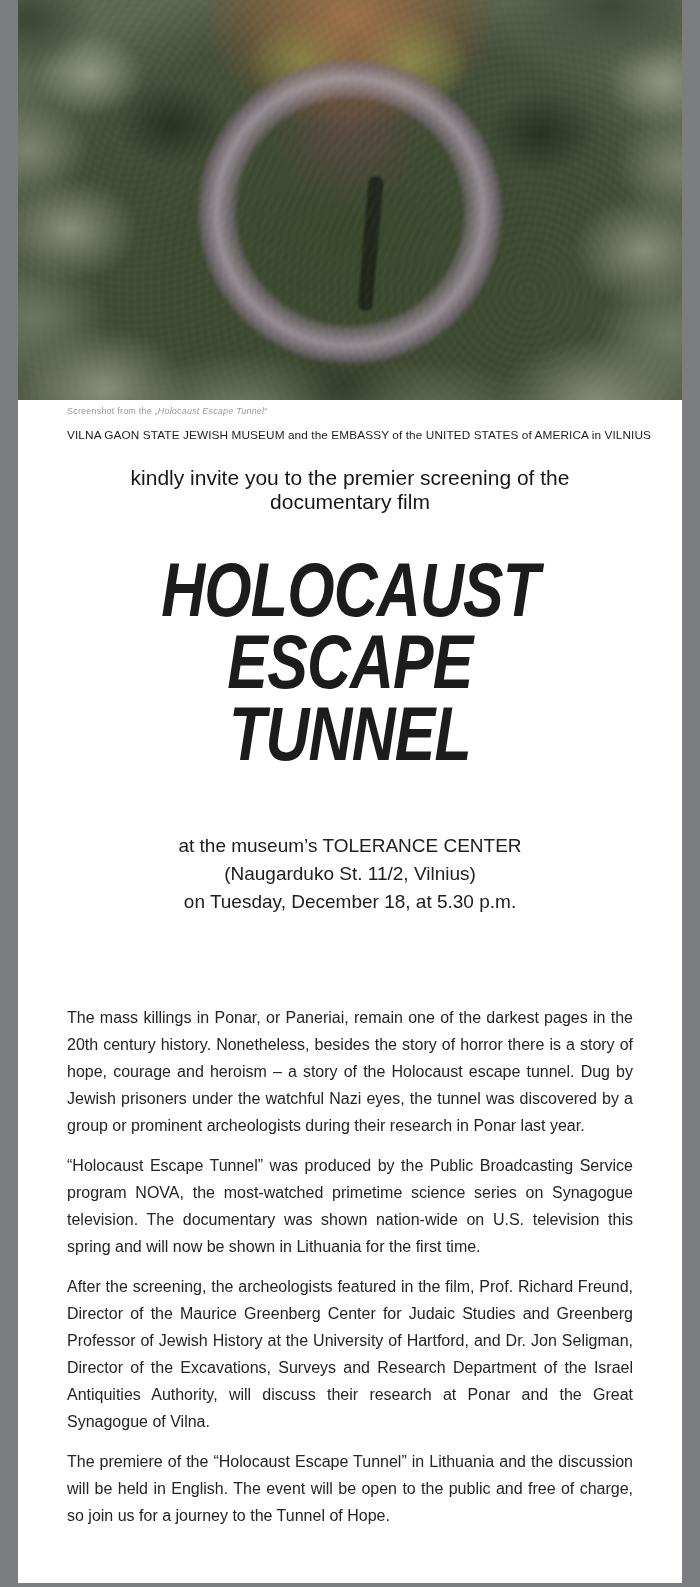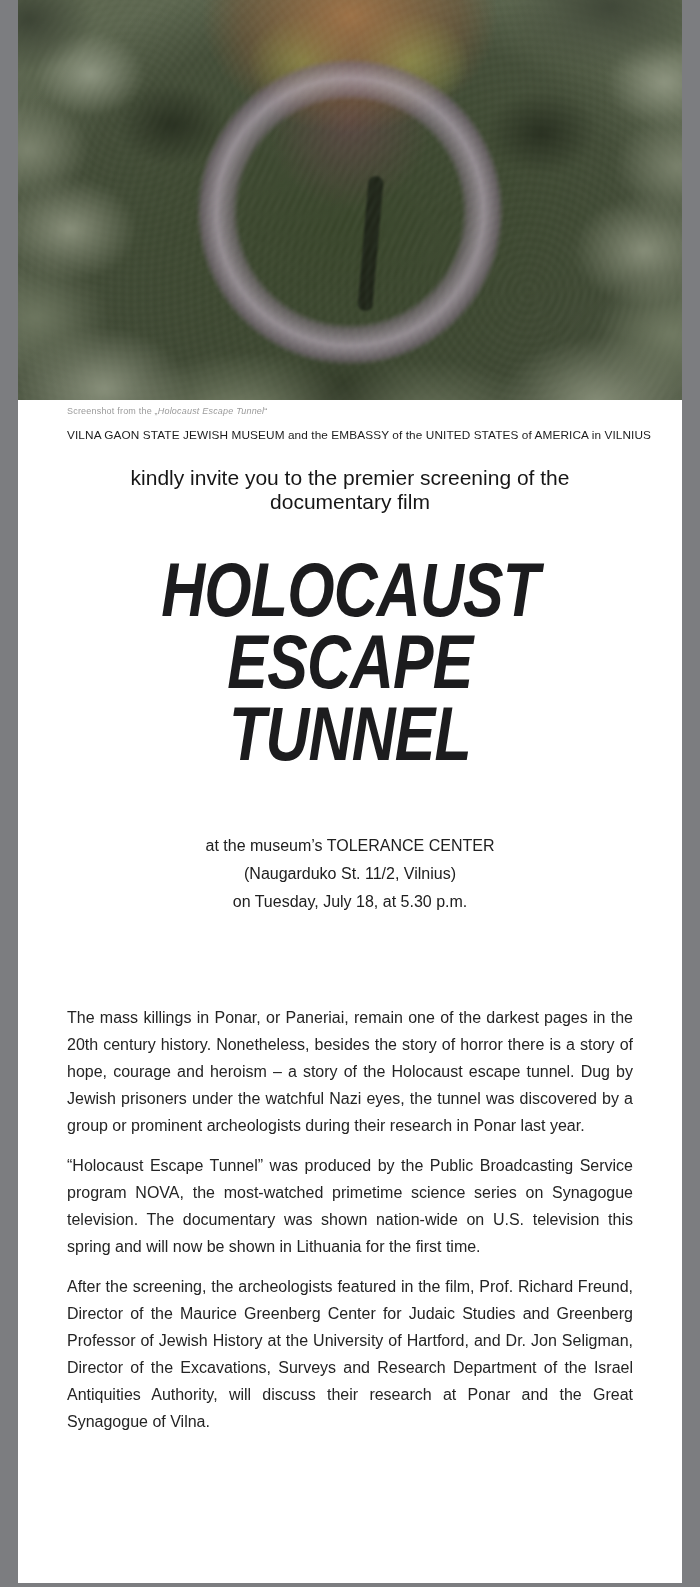--- a/index.html
+++ b/index.html
@@ -110,21 +110,21 @@
     font-size: 76px;
     line-height: 72px;
     color: #1c1c1e;
     letter-spacing: -1px;
   }
   .film-title .tline { display: block; }
   .film-title .tline > span { display: inline-block; transform: scaleX(.8); transform-origin: 50% 50%; }
   .venue {
     margin-top: 62px;
     text-align: center;
-    font-size: 16px;
+    font-size: 19px;
     line-height: 28px;
     color: #202020;
   }
   .body-copy { margin-top: 88px; }
   .body-copy p {
     font-size: 16px;
     line-height: 27px;
     text-align: justify;
     color: #242424;
     margin-bottom: 13px;
@@ -153,23 +153,24 @@
     <div class="invite-line">kindly invite you to the premier screening of the documentary film</div>
 
     <h1 class="film-title">
       <span class="tline"><span>HOLOCAUST</span></span>
       <span class="tline"><span>ESCAPE TUNNEL</span></span>
     </h1>
 
     <div class="venue">
       <div>at the museum’s TOLERANCE CENTER</div>
       <div>(Naugarduko St. 11/2, Vilnius)</div>
-      <div>on Tuesday, July 18, at 5.30 p.m.</div>
+      <div>on Tuesday, December 18, at 5.30 p.m.</div>
     </div>
 
     <div class="body-copy">
       <p>The mass killings in Ponar, or Paneriai, remain one of the darkest pages in the 20th century history. Nonetheless, besides the story of horror there is a story of hope, courage and heroism – a story of the Holocaust escape tunnel. Dug by Jewish prisoners under the watchful Nazi eyes, the tunnel was discovered by a group or prominent archeologists during their research in Ponar last year.</p>
       <p>“Holocaust Escape Tunnel” was produced by the Public Broadcasting Service program NOVA, the most-watched primetime science series on Synagogue television. The documentary was shown nation-wide on U.S. television this spring and will now be shown in Lithuania for the first time.</p>
       <p>After the screening, the archeologists featured in the film, Prof. Richard Freund, Director of the Maurice Greenberg Center for Judaic Studies and Greenberg Professor of Jewish History at the University of Hartford, and Dr. Jon Seligman, Director of the Excavations, Surveys and Research Department of the Israel Antiquities Authority, will discuss their research at Ponar and the Great Synagogue of Vilna.</p>
+      <p>The premiere of the “Holocaust Escape Tunnel” in Lithuania and the discussion will be held in English. The event will be open to the public and free of charge, so join us for a journey to the Tunnel of Hope.</p>
     </div>
 
   </div>
 </div>
 
 </body></html>

